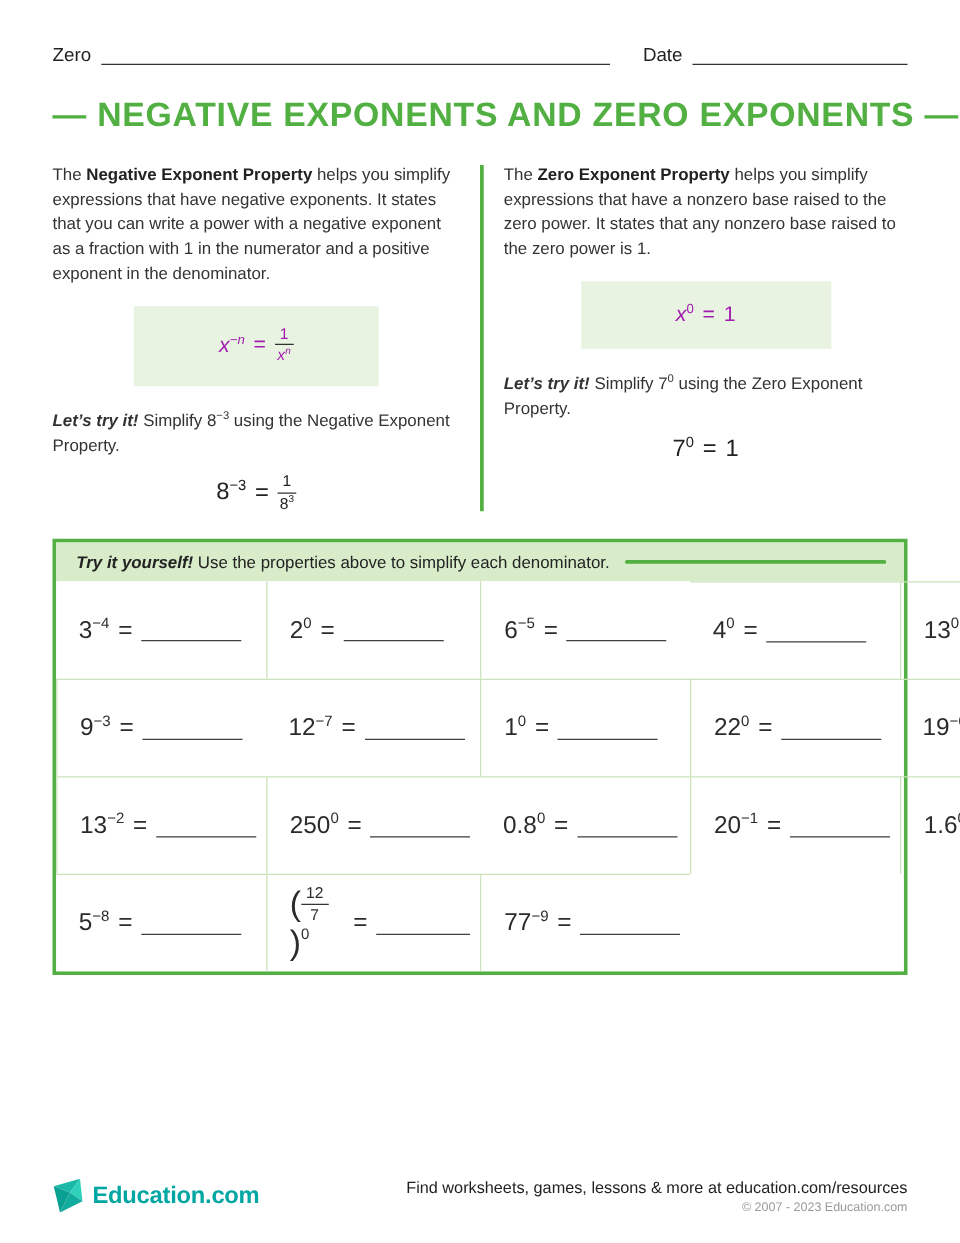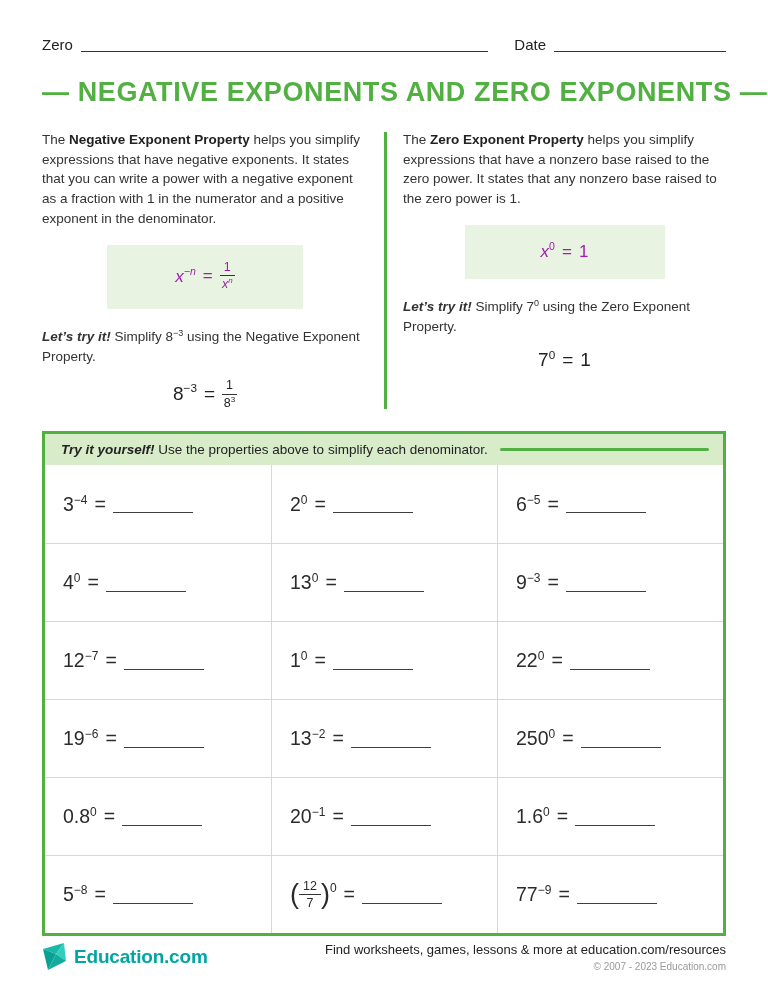--- a/index.html
+++ b/index.html
@@ -41,21 +41,21 @@
 
   .tryline { margin-top:18px; font-size:13.5px; line-height:1.5; color:#333; }
   .tryline .small-sup { font-size:9px; }
   .example { margin-top:12px; text-align:center; font-size:19px; color:#222; }
 
   
   .practice { margin-top:22px; border:3px solid #52b043; }
   .practice-header { display:flex; align-items:center; background:#d8ecca;
                      padding:8px 14px 8px 16px; font-size:13.5px; color:#222; }
   .ph-line { flex:1; height:3.5px; background:#52b043; margin-left:12px; border-radius:2px; }
-  .grid { display:grid; grid-template-columns:1fr 1fr 1fr; background:#fff; }
+  .grid { display:grid; grid-template-columns:1fr 1fr 1fr 1fr 1fr; background:#fff; }
   .cell { height:78px; display:flex; align-items:center; padding:0 8px 0 18px;
           font-size:19.5px; color:#2b2b2b;
           border-left:1px solid #cbe2bd; border-top:1px solid #cbe2bd; }
   .cell:nth-child(3n+1) { border-left:none; }
   .cell:nth-child(-n+3) { border-top:none; }
   .cell sup { font-size:12px; }
   .cell .eq { margin:0 7px; }
   .blank { display:inline-block; width:80px; height:18px; border-bottom:1.6px solid #3f3f3f; }
   .paren { font-size:27px; font-weight:300; vertical-align:-4px; }
   .cellfrac { vertical-align:-8px; }

